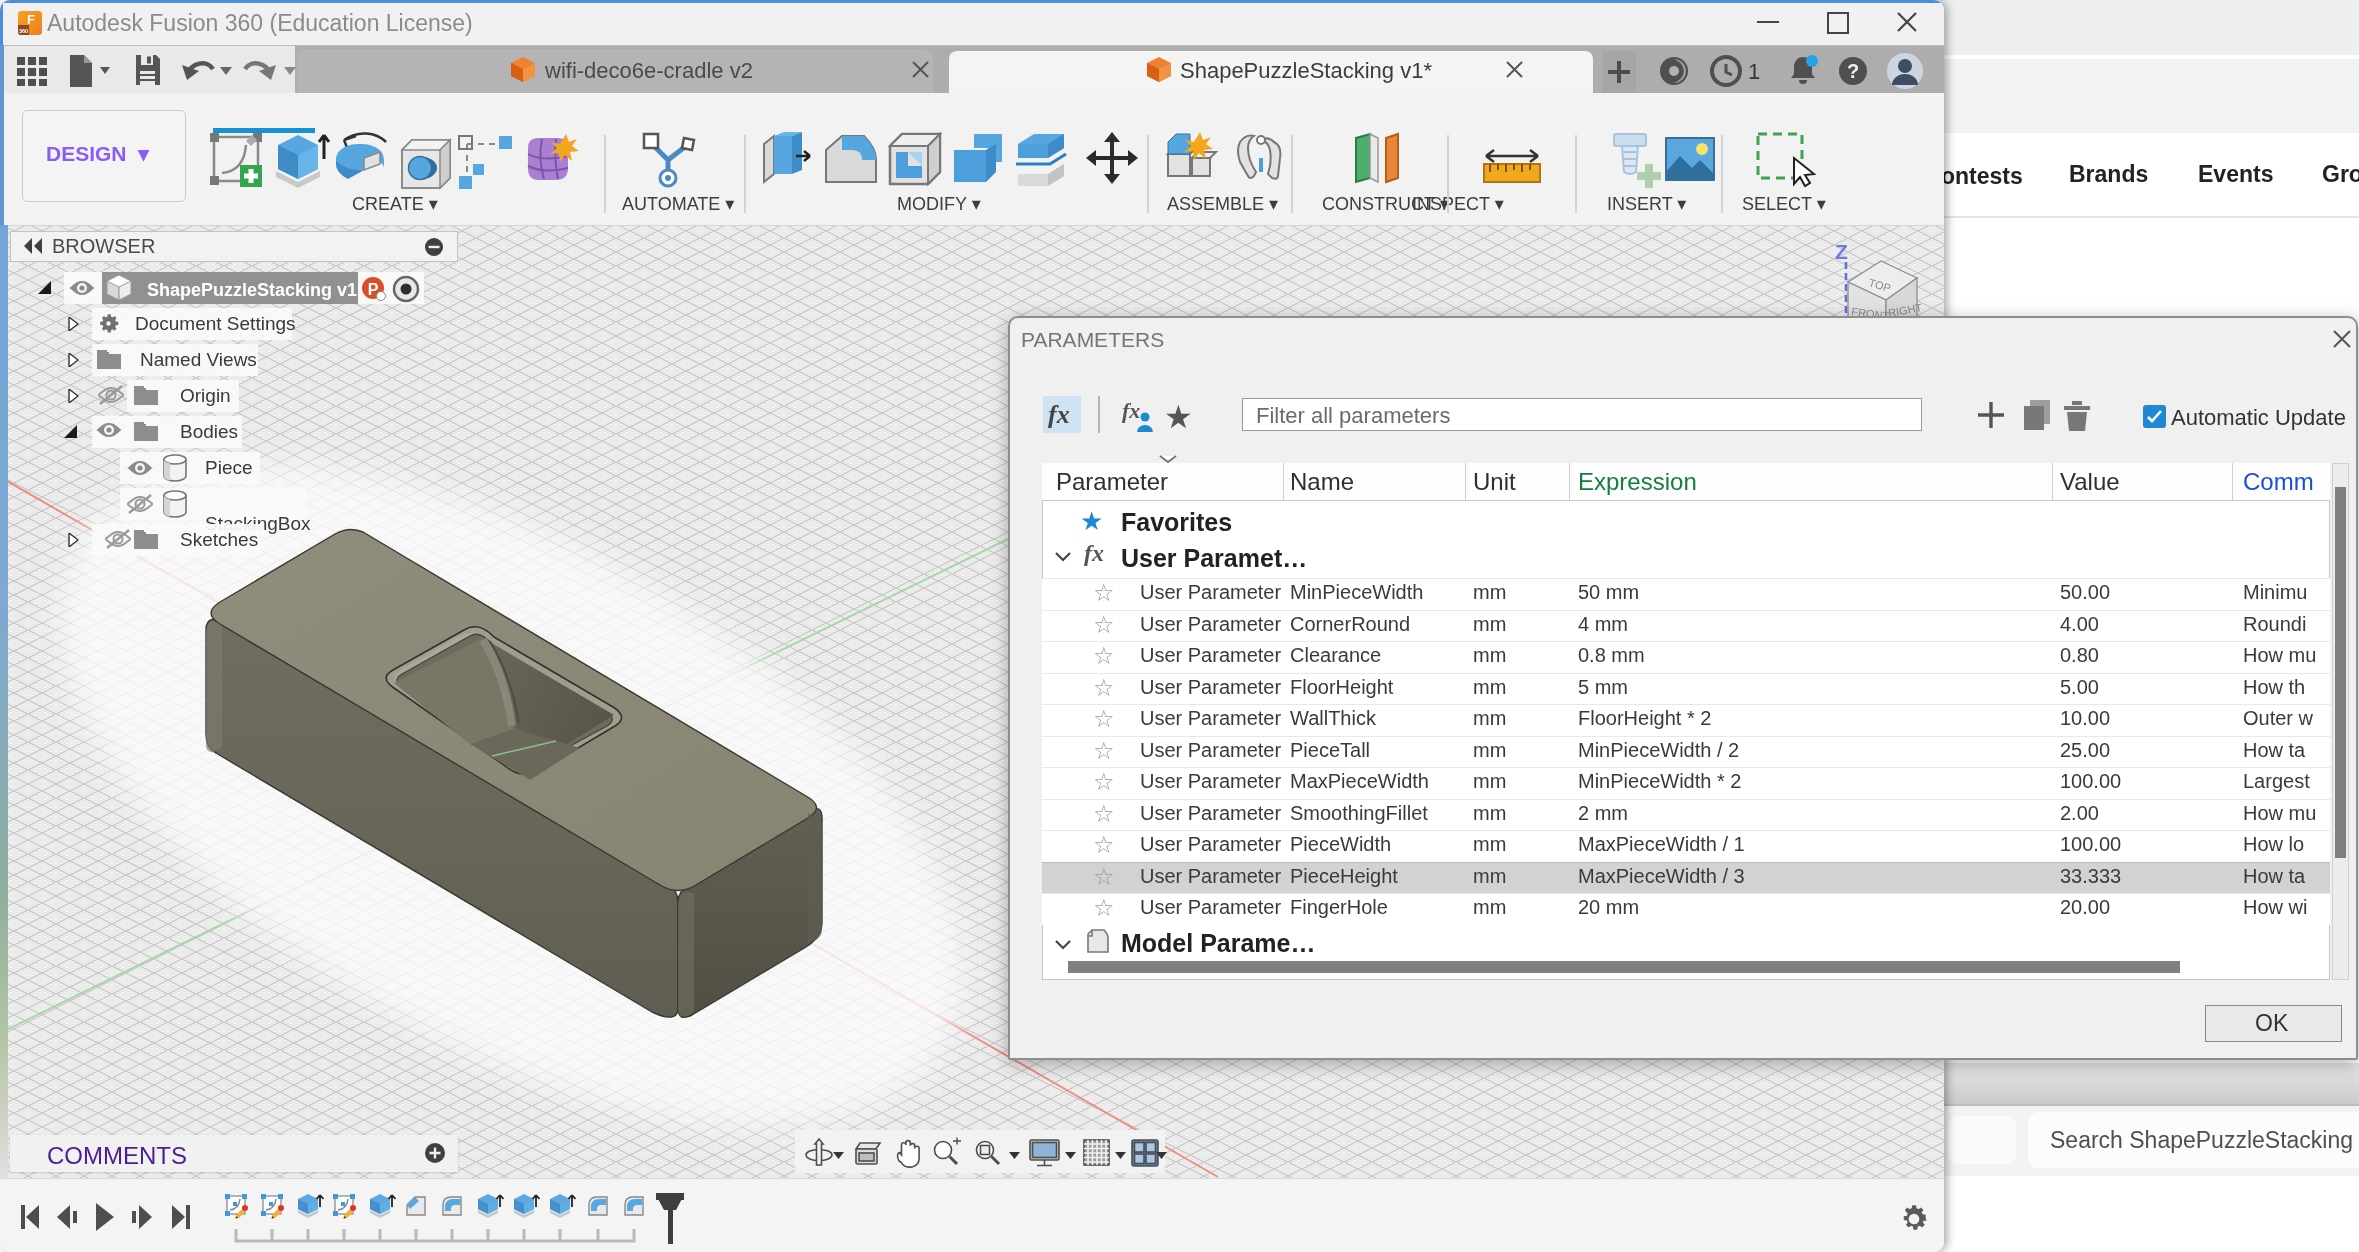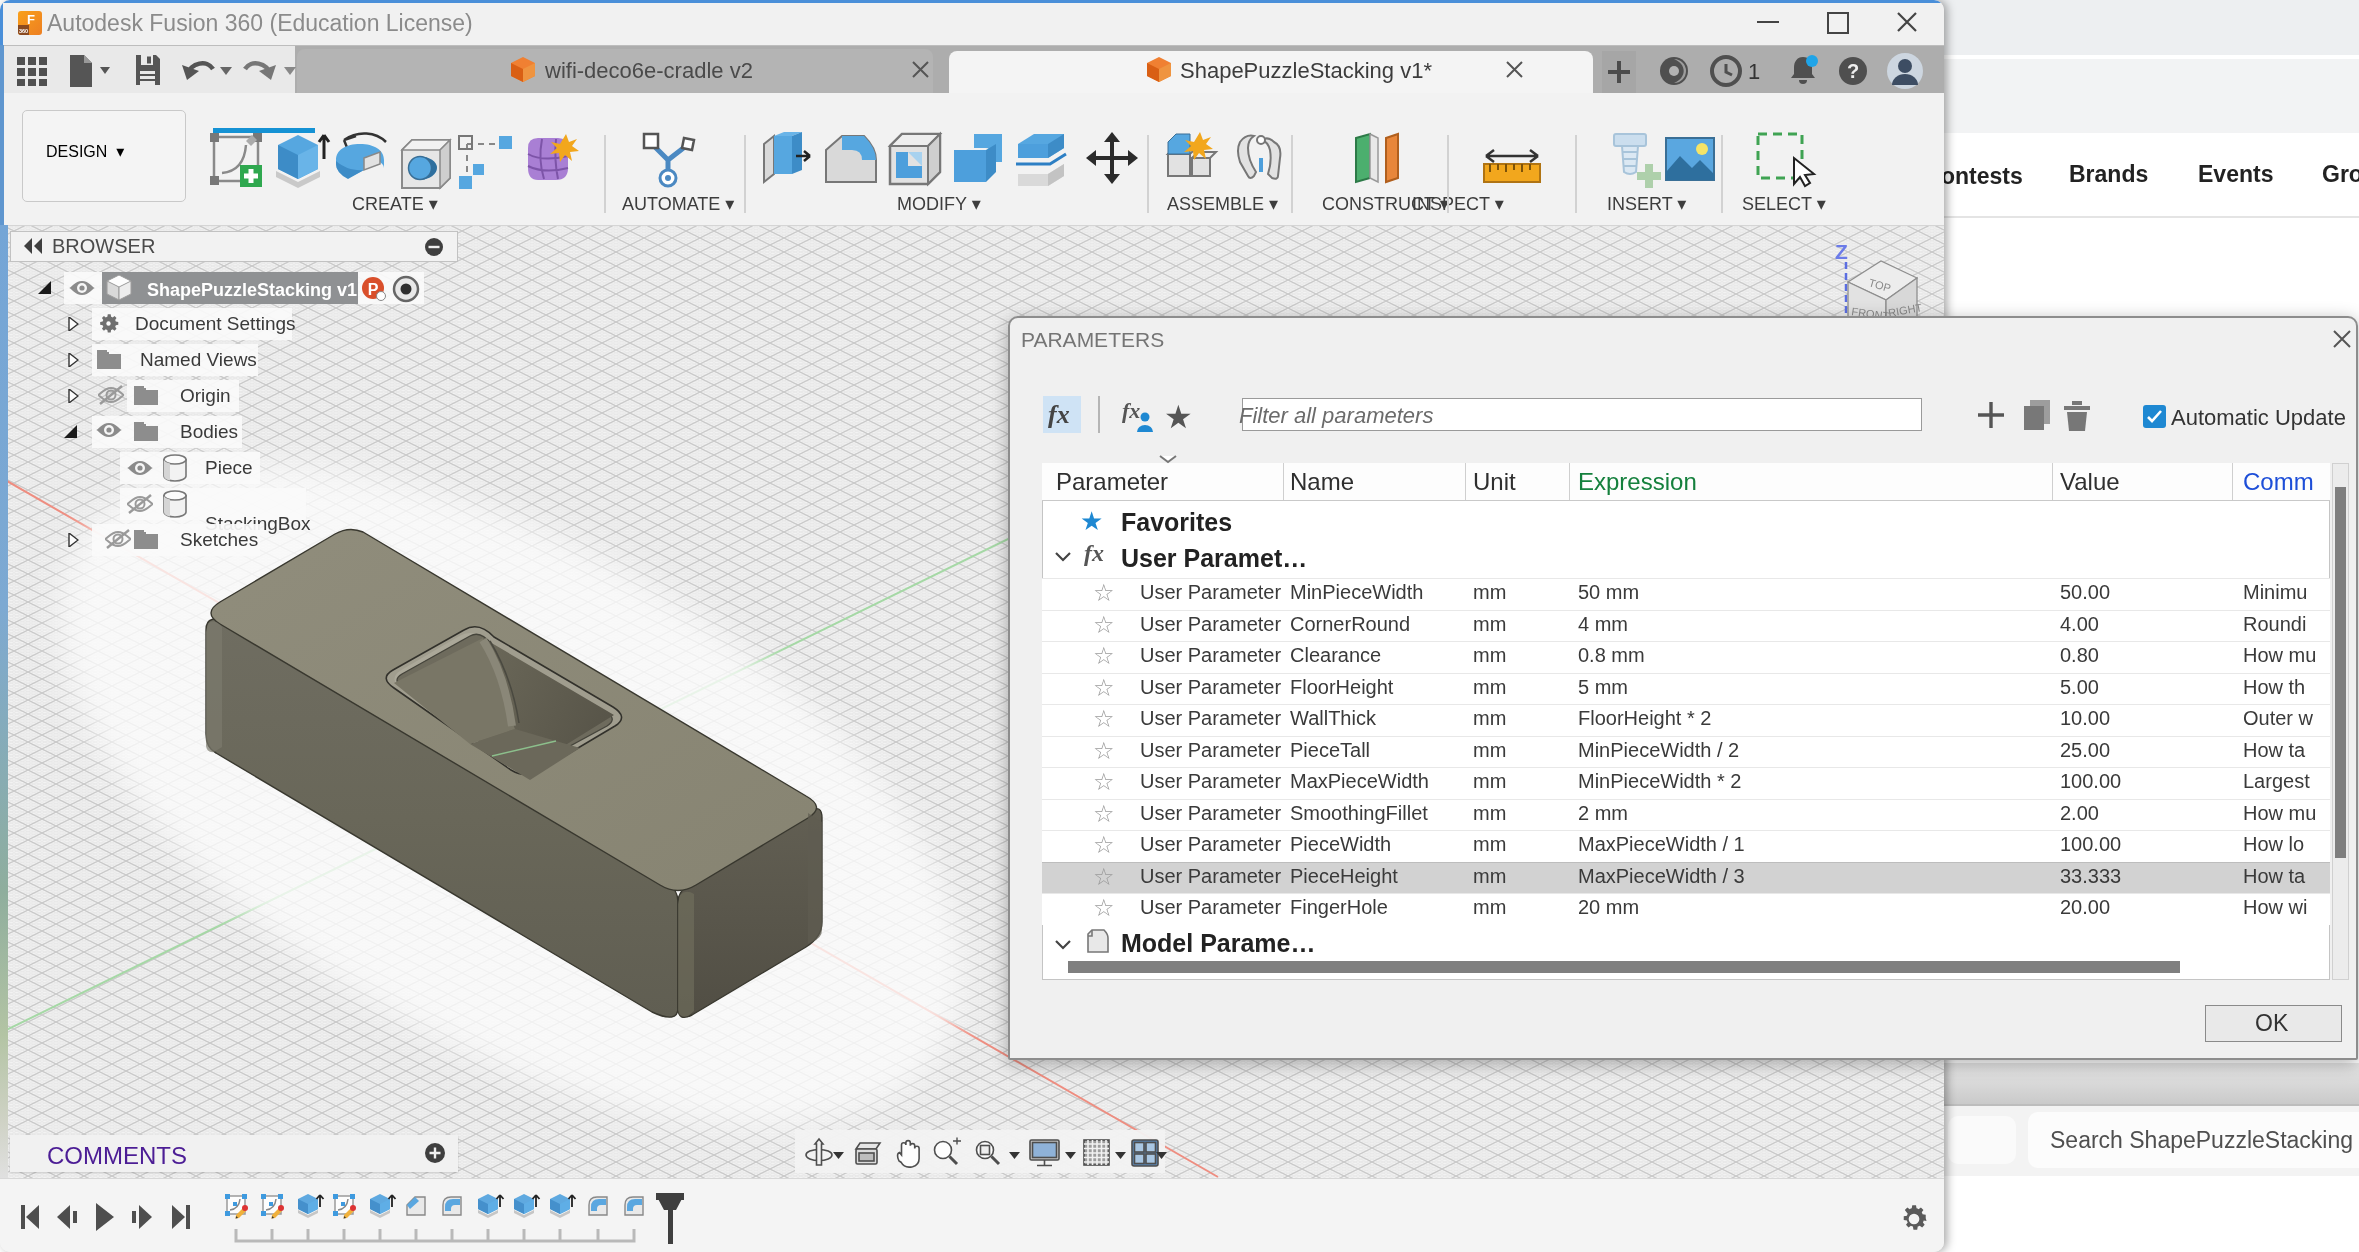--- a/index.html
+++ b/index.html
@@ -139,21 +139,21 @@
   <svg class="abs" style="left:1886px;top:52px;" width="38" height="38" viewBox="0 0 38 38">
     <circle cx="19" cy="19" r="18" fill="#cdd6e0"></circle>
       <circle cx="19" cy="14" r="7" fill="#3d4d63"></circle>
       <path d="M6 33 a13 11 0 0 1 26 0 Z" fill="#3d4d63"></path>
   </svg>
 
   <div class="abs" style="left:0;top:93px;width:1944px;height:132px;background:#f2f2f2;border-bottom:1px solid #d5d5d5;"></div>
   <div class="abs" style="left:213px;top:128px;width:102px;height:5px;background:#1592d4;"></div>
 
   <div class="abs" style="left:22px;top:110px;width:162px;height:90px;border:1px solid #c9c9c9;border-radius:5px;background:#f4f4f4;"></div>
-  <div class="abs" style="left:46px;top:142px;font-size:16px;font-weight:normal;color:#000000;">DESIGN&nbsp;&nbsp;▾</div>
+  <div class="abs" style="left:46px;top:142px;font-size:21px;font-weight:bold;color:#8b5cf6;">DESIGN&nbsp;&nbsp;▾</div>
 
   <div class="abs" id="grouplabels" style="top:193px;font-size:18px;color:#3d3d3d;">
     <div class="abs" style="left:352px;">CREATE ▾</div>
     <div class="abs" style="left:622px;">AUTOMATE ▾</div>
     <div class="abs" style="left:897px;">MODIFY ▾</div>
     <div class="abs" style="left:1167px;">ASSEMBLE ▾</div>
     <div class="abs" style="left:1322px;">CONSTRUCT ▾</div>
     <div class="abs" style="left:1396px;margin-left:16px;">INSPECT ▾</div>
     <div class="abs" style="left:1607px;">INSERT ▾</div>
     <div class="abs" style="left:1742px;">SELECT ▾</div>
@@ -676,21 +676,21 @@
   <div class="abs" style="left:33px;top:78px;width:38px;height:37px;background:#cfe3f5;"></div>
   <div class="abs" style="left:38px;top:82px;font-size:26px;font-style:italic;color:#444;font-family:'Liberation Serif',serif;font-weight:bold;">fx</div>
   <div class="abs" style="left:88px;top:78px;width:2px;height:37px;background:#b5b5b5;"></div>
   <div class="abs" style="left:112px;top:80px;font-size:22px;font-style:italic;color:#555;font-family:'Liberation Serif',serif;font-weight:bold;">fx</div>
   <svg class="abs" style="left:126px;top:94px;" width="18" height="20">
       <circle cx="9" cy="5" r="4.5" fill="#1e88d2"></circle>
       <path d="M1 20 a8 7 0 0 1 16 0 Z" fill="#1e88d2"></path>
     </svg>
   <div class="abs" style="left:154px;top:80px;font-size:32px;color:#555;">★</div>
   <div class="abs" style="left:232px;top:80px;width:680px;height:33px;background:#fff;border:1px solid #9a9a9a;box-sizing:border-box;"></div>
-  <div class="abs" style="left:229px;top:85px;font-size:22px;color:#6b6b6b;font-style:italic;">Filter all parameters</div>
+  <div class="abs" style="left:246px;top:85px;font-size:22px;color:#6b6b6b;">Filter all parameters</div>
   <svg class="abs" style="left:966px;top:82px;" width="30" height="30">
       <path d="M15 2 V28 M2 15 H28" stroke="#555" stroke-width="3.4"></path>
     </svg>
   <svg class="abs" style="left:1010px;top:80px;" width="34" height="34" viewBox="0 0 34 34">
       <rect x="10" y="2" width="20" height="24" fill="#9d9d9d"></rect>
       <rect x="4" y="8" width="20" height="24" fill="#787878"></rect>
     </svg>
   <svg class="abs" style="left:1052px;top:80px;" width="30" height="34" viewBox="0 0 30 34">
       <rect x="2" y="8" width="26" height="4" fill="#777"></rect>
       <rect x="10" y="3" width="10" height="4" fill="#777"></rect>

